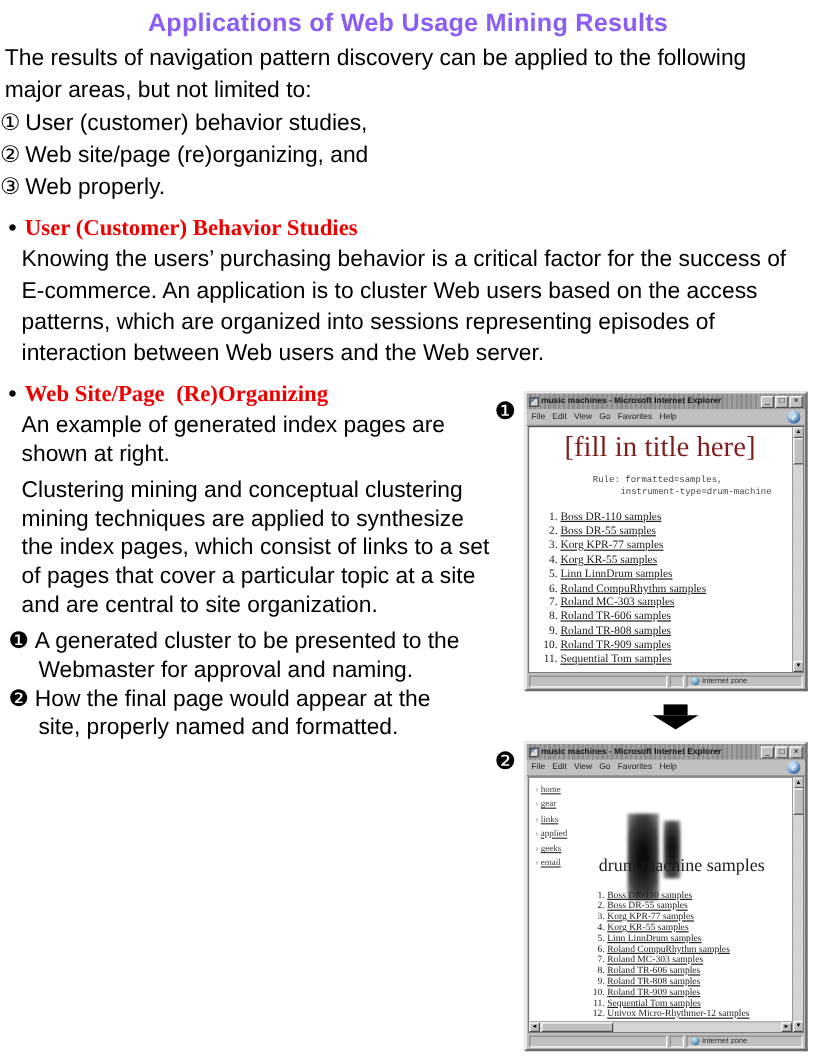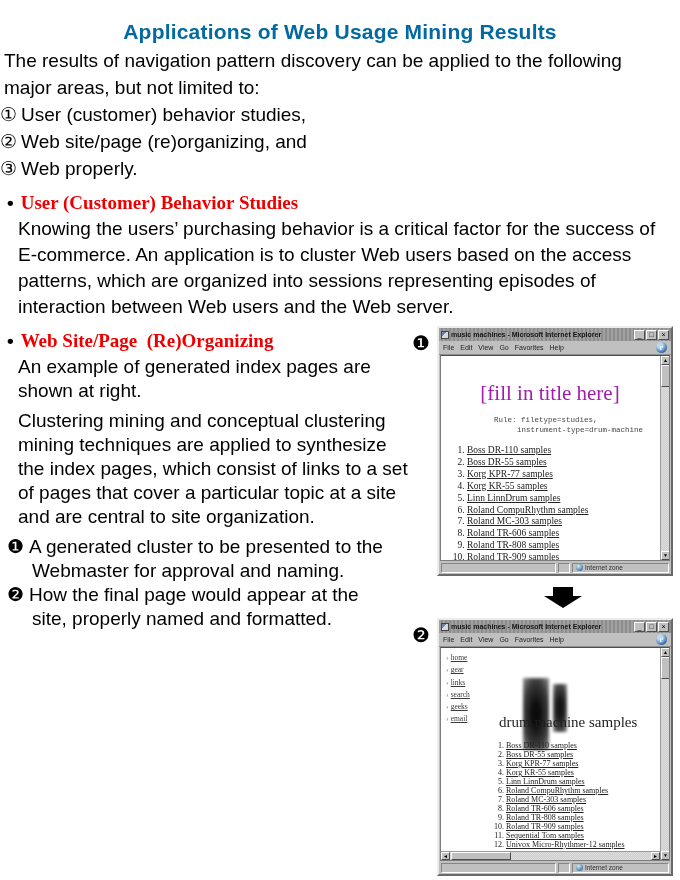--- a/index.html
+++ b/index.html
@@ -4,22 +4,22 @@
 <style>
   * { margin:0; padding:0; box-sizing:border-box; }
   html,body { width:680px; height:880px; }
   body {
     font-family:"Liberation Sans", sans-serif;
     background:#fff; color:#000;
     position:relative; overflow:hidden;
   }
   
   .page-title {
-    text-align:center; color:#0369a1; font-weight:bold;
-    font-size:21px; padding-top:20px; letter-spacing:0.2px;
+    text-align:center; color:#8b5cf6; font-weight:bold;
+    font-size:21px; padding-top:8px; letter-spacing:0.2px;
   }
   .intro { font-size:19px; line-height:27px; margin:3px 0 0 4px; width:648px; }
   .numline { font-size:19px; line-height:27px; margin-left:0; }
   .numline .nmark { margin-right:4px; }
   .section { margin-top:9px; }
   .sec-head { font-size:19px; font-weight:bold; margin-left:7px; line-height:24px; white-space:pre-wrap; }
   .sec-head .bullet { color:#000; margin-right:7px; }
   .sec-head .red { color:#EE0000;font-family:Liberation Serif, serif; }
   .sec-body { font-size:19px; line-height:26px; margin:1px 12px 0 18px; width:640px; }
   
@@ -91,21 +91,21 @@
   .hbtn.l { left:0; } .hbtn.r { right:0; }
   .hthumb { position:absolute; left:10px; top:0; width:60px; height:8px; background:#c0c0c0; border:1px solid; border-color:#fff #4d4d4d #4d4d4d #fff; }
   .statusbar {
     height:13px; flex:0 0 13px; display:flex; align-items:center; gap:2px;
     padding:1px 2px; font-size:6.5px; color:#2e2e2e;
   }
   .seg { height:10px; border:1px solid; border-color:#858585 #fff #fff #858585; display:flex; align-items:center; gap:2px; padding:0 3px; }
   .seg.s1 { flex:1.2; } .seg.s2 { flex:0 0 12px; } .seg.s3 { flex:1; }
   .globe-icon { width:7px; height:7px; border-radius:50%; background:radial-gradient(circle at 35% 30%, #d8f0e8, #4a7fae 70%, #2c5b86); flex:0 0 7px; }
   
-  .w1-title { font-family:"Liberation Serif",serif; font-size:21px; color:#a21caf; text-align:center; margin-top:25px; margin-right:10px; }
+  .w1-title { font-family:"Liberation Serif",serif; font-size:24px; color:#7f1d1d; text-align:center; margin-top:4px; margin-right:10px; }
   .rule-block { font-family:"Liberation Mono","DejaVu Sans Mono",monospace; font-size:7.5px; line-height:10px; color:#474747; margin:9px 0 0 53px; }
   .rule-block .r2 { padding-left:23px; }
   .samples-list { list-style-position:outside; margin:10px 0 0 13px; padding-left:13px; font-family:"Liberation Serif",serif; font-size:9.5px; line-height:11.9px; color:#222; }
   .samples-list li span { text-decoration:underline; }
   
   .sidebar { position:absolute; left:5px; top:4px; font-family:"Liberation Serif",serif; font-size:7.5px; line-height:12.3px; color:#3a3a3a; }
   .slink { display:flex; align-items:center; gap:2px; }
   .slink .arrow-bullet { color:#8a8a8a; font-size:8px; }
   .slink span.lbl { text-decoration:underline; }
   .logo-ellipse {
@@ -168,21 +168,21 @@
     <span>View</span>
     <span>Go</span>
     <span>Favorites</span>
     <span>Help</span>
     <span class="spacer"></span>
     <div class="ie-logo">e</div>
   </div>
   <div class="content">
     <div class="w1-title">[fill in title here]</div>
     <div class="rule-block">
-      <div class="r1"><span>Rule:</span> <span>filetype=studies,</span></div>
+      <div class="r1"><span>Rule:</span> <span>formatted=samples,</span></div>
       <div class="r2">instrument-type=drum-machine</div>
     </div>
     <ol class="samples-list">
       <li><span>Boss DR-110 samples</span></li>
       <li><span>Boss DR-55 samples</span></li>
       <li><span>Korg KPR-77 samples</span></li>
       <li><span>Korg KR-55 samples</span></li>
       <li><span>Linn LinnDrum samples</span></li>
       <li><span>Roland CompuRhythm samples</span></li>
       <li><span>Roland MC-303 samples</span></li>
@@ -237,21 +237,21 @@
       <div class="slink">
           <span class="arrow-bullet">›</span>
           <span class="lbl">gear</span>
         </div>
       <div class="slink">
           <span class="arrow-bullet">›</span>
           <span class="lbl">links</span>
         </div>
       <div class="slink">
           <span class="arrow-bullet">›</span>
-          <span class="lbl">search</span>
+          <span class="lbl">applied</span>
         </div>
       <div class="slink">
           <span class="arrow-bullet">›</span>
           <span class="lbl">geeks</span>
         </div>
       <div class="slink">
           <span class="arrow-bullet">›</span>
           <span class="lbl">email</span>
         </div>
     </div>

